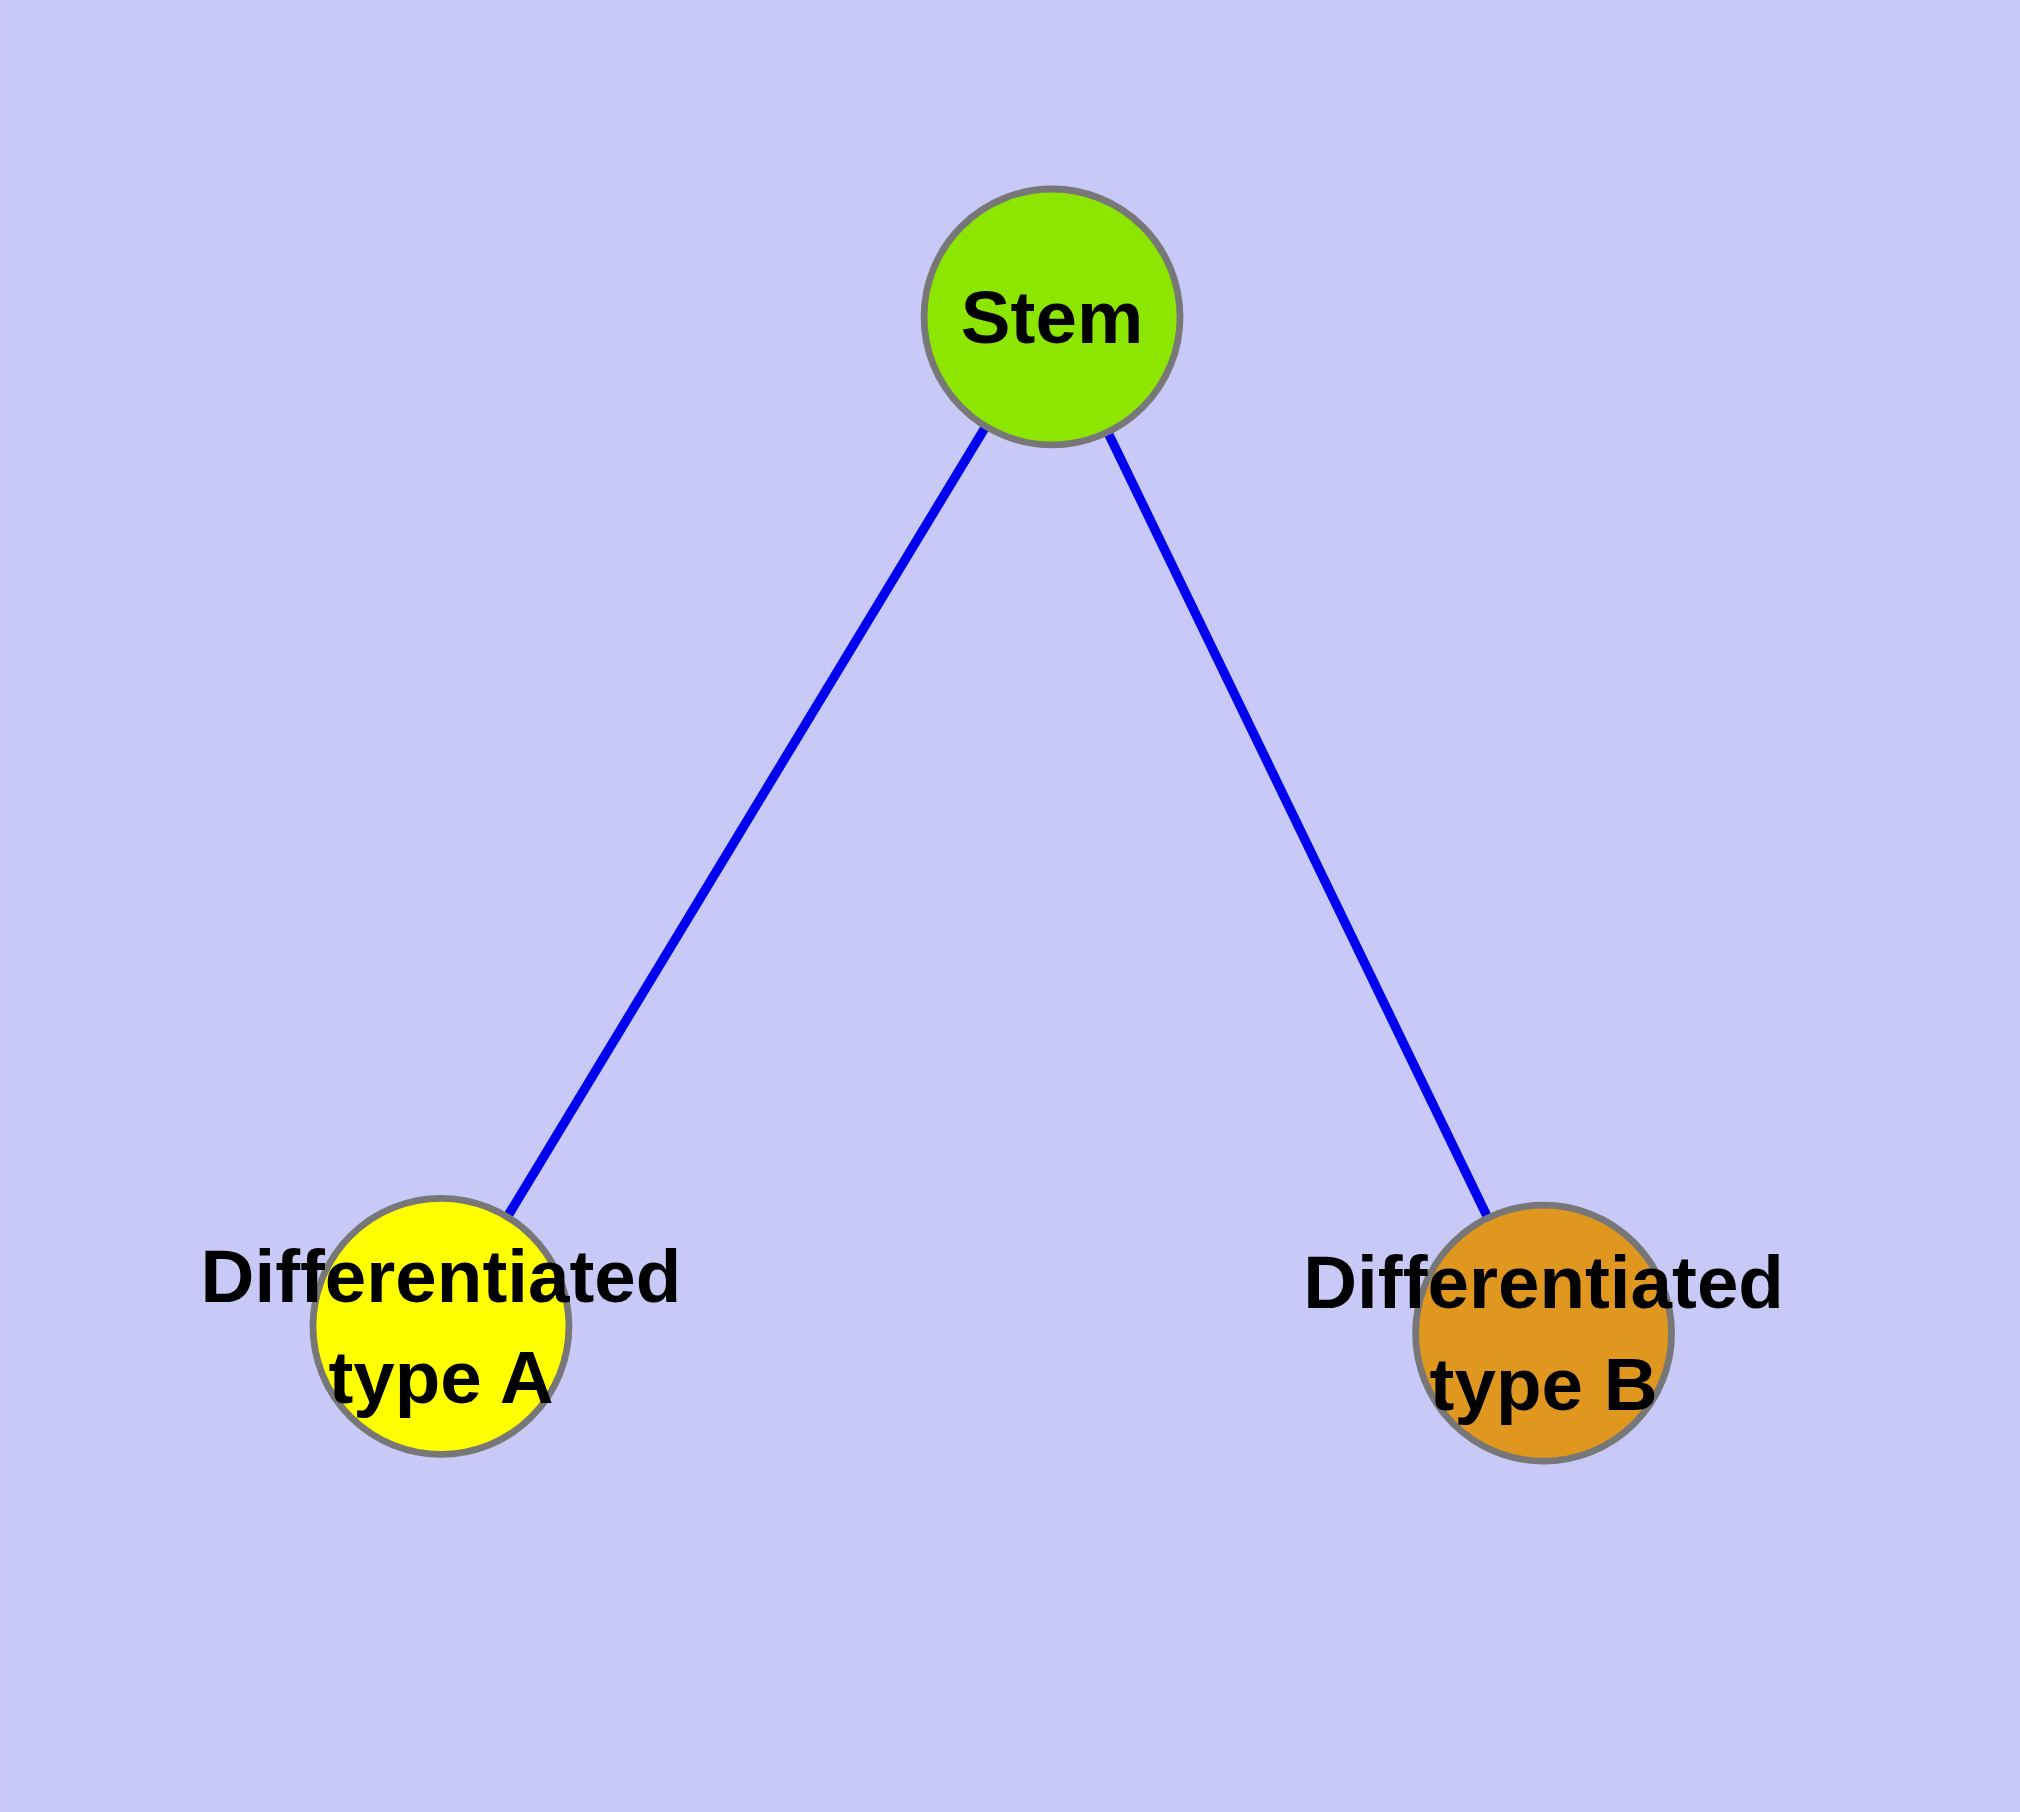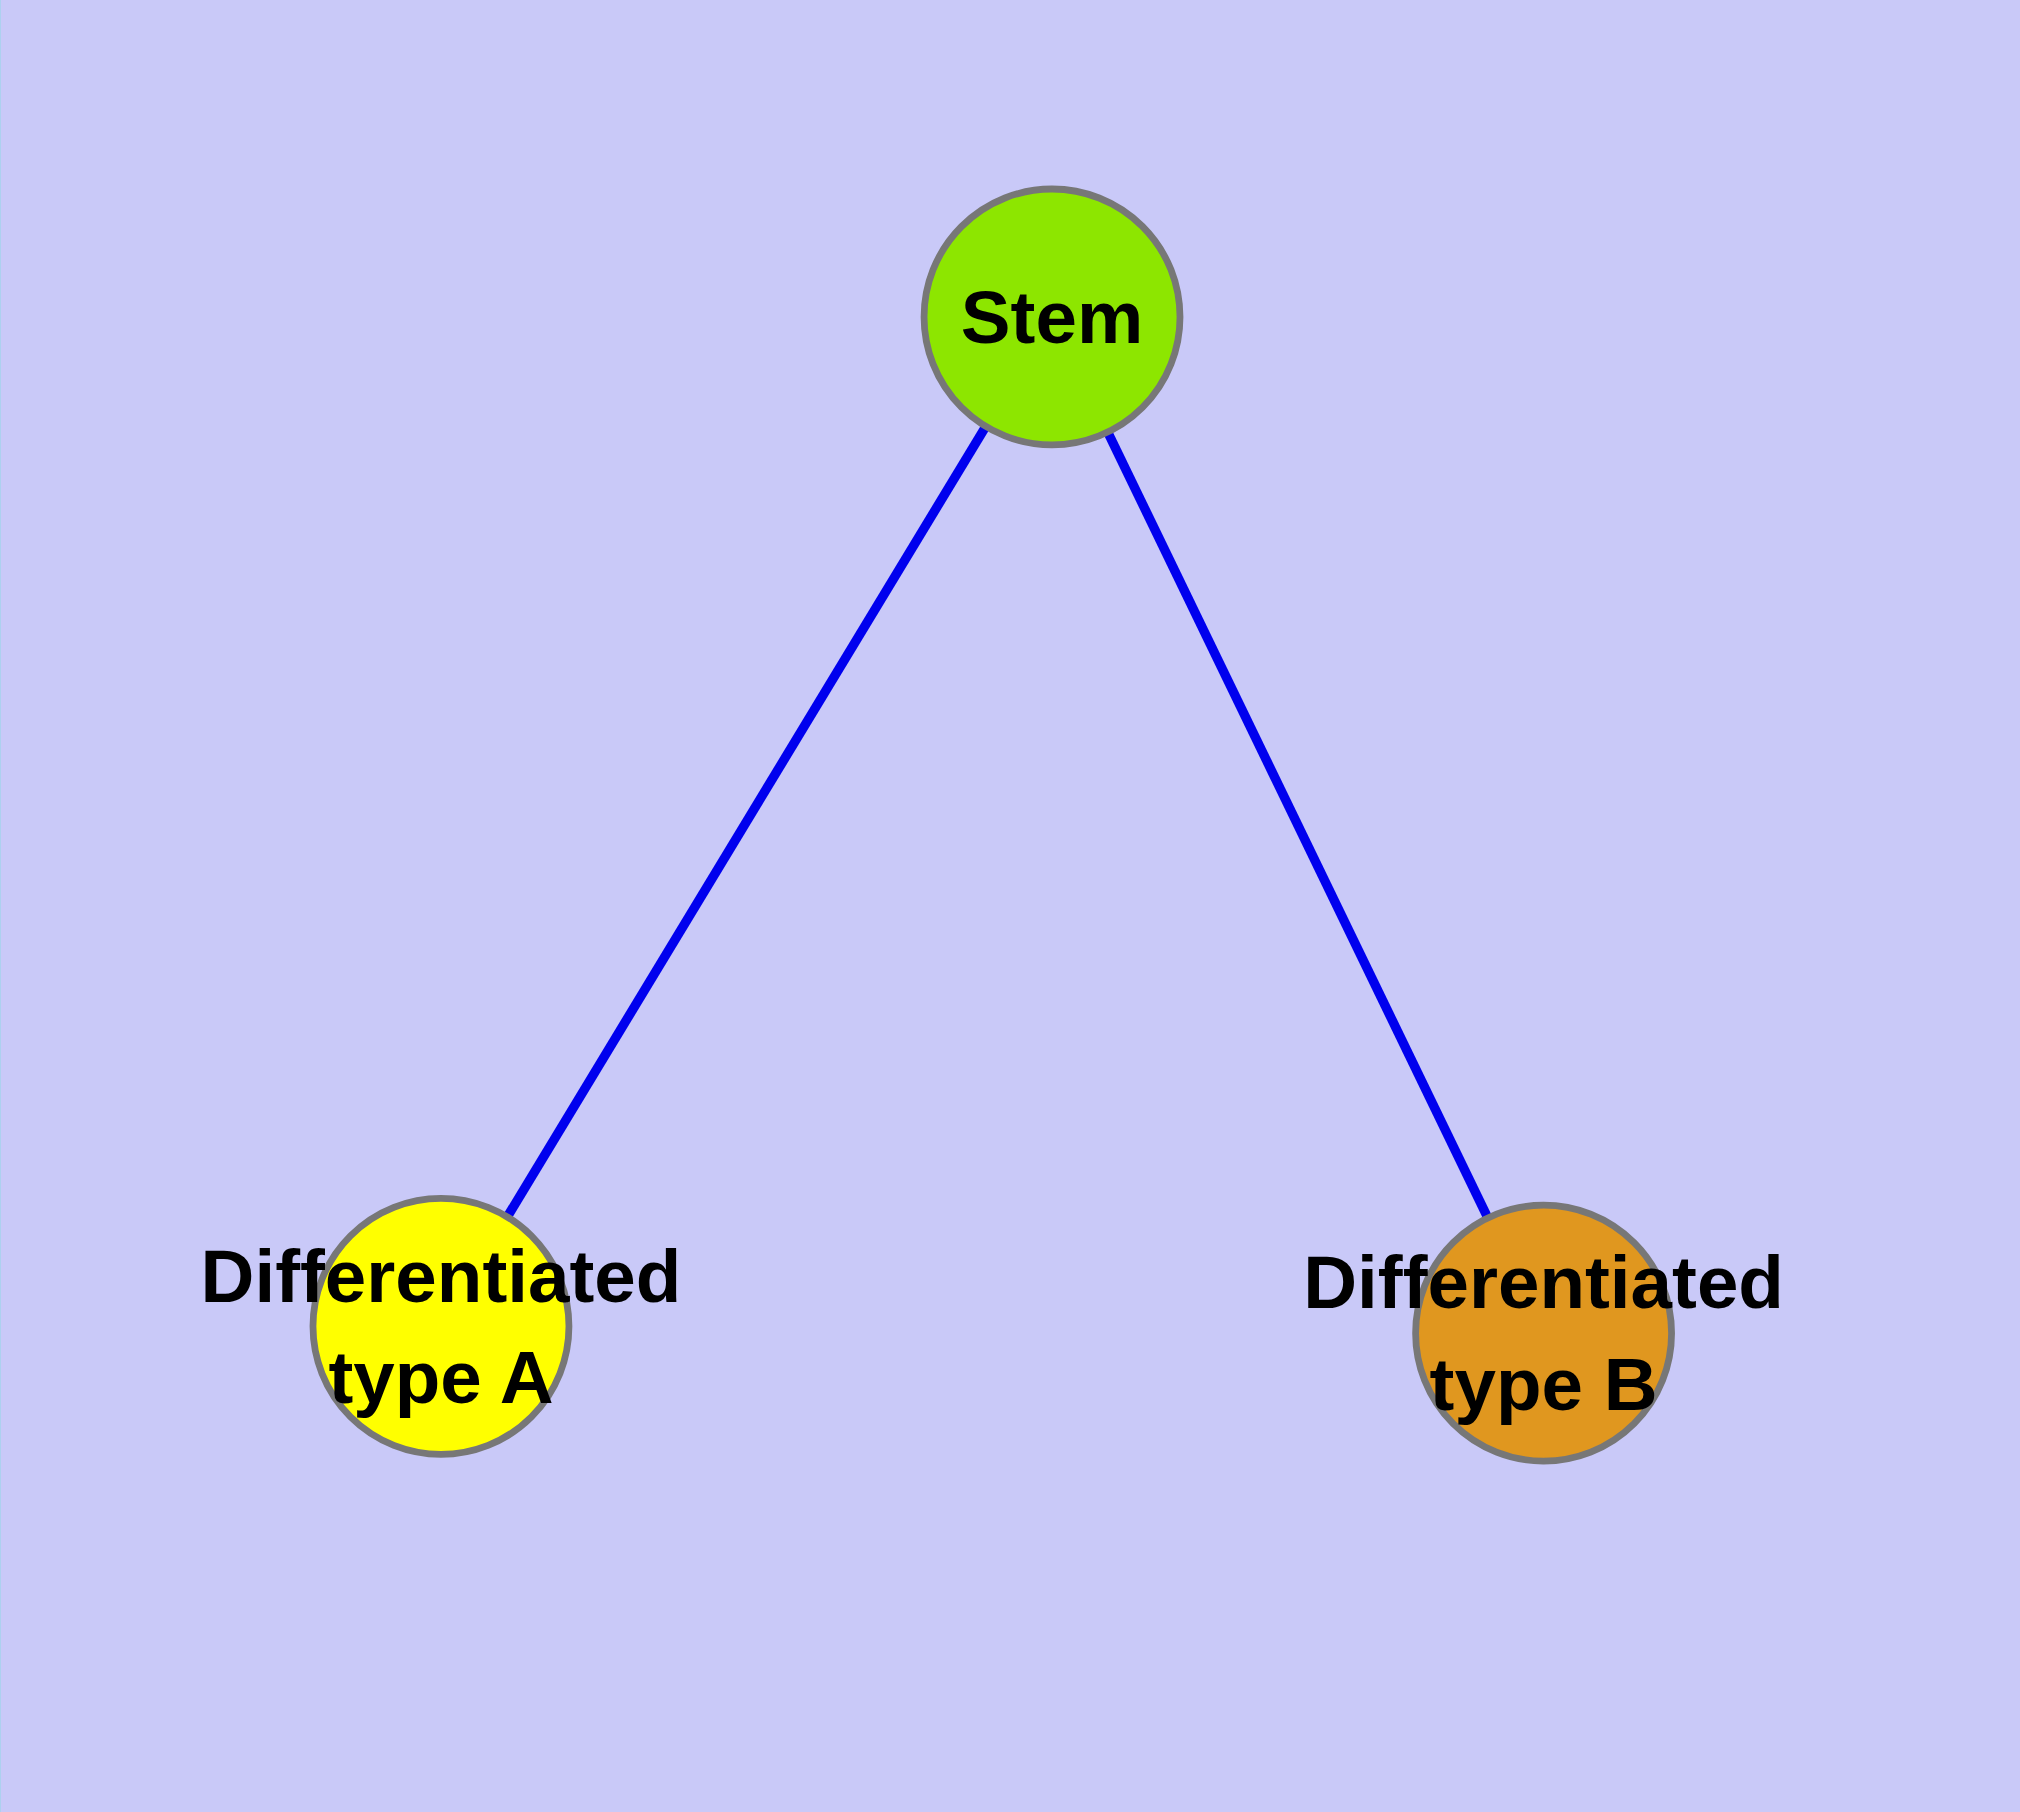--- a/index.html
+++ b/index.html
@@ -26,21 +26,21 @@
     font-size: 88px;
     fill: #000000;
   }
   .edge-line {
     fill: none;
   }
 </style>
 </head>
 <body>
 
-<div class="canvas-wrap" style="background: #5eead4;">
+<div class="canvas-wrap" style="background: #f0abfc;">
   <svg class="graph" viewBox="0 0 2384 2138">
 
     <rect x="0" y="0" width="2384" height="2138" fill="#C9C9F8"></rect>
 
     <line class="edge-line" x1="1241" y1="374" x2="520" y2="1565" stroke-width="11" stroke="#0000EE"></line>
     <line class="edge-line" x1="1241" y1="374" x2="1821" y2="1573" stroke-width="11" stroke="#0000EE"></line>
 
     <circle cx="1241" cy="374" r="151" stroke-width="8" stroke="#777777" fill="#8DE600"></circle>
     <text class="node-label" x="1241" y="374" text-anchor="middle" dominant-baseline="central">Stem</text>
 

